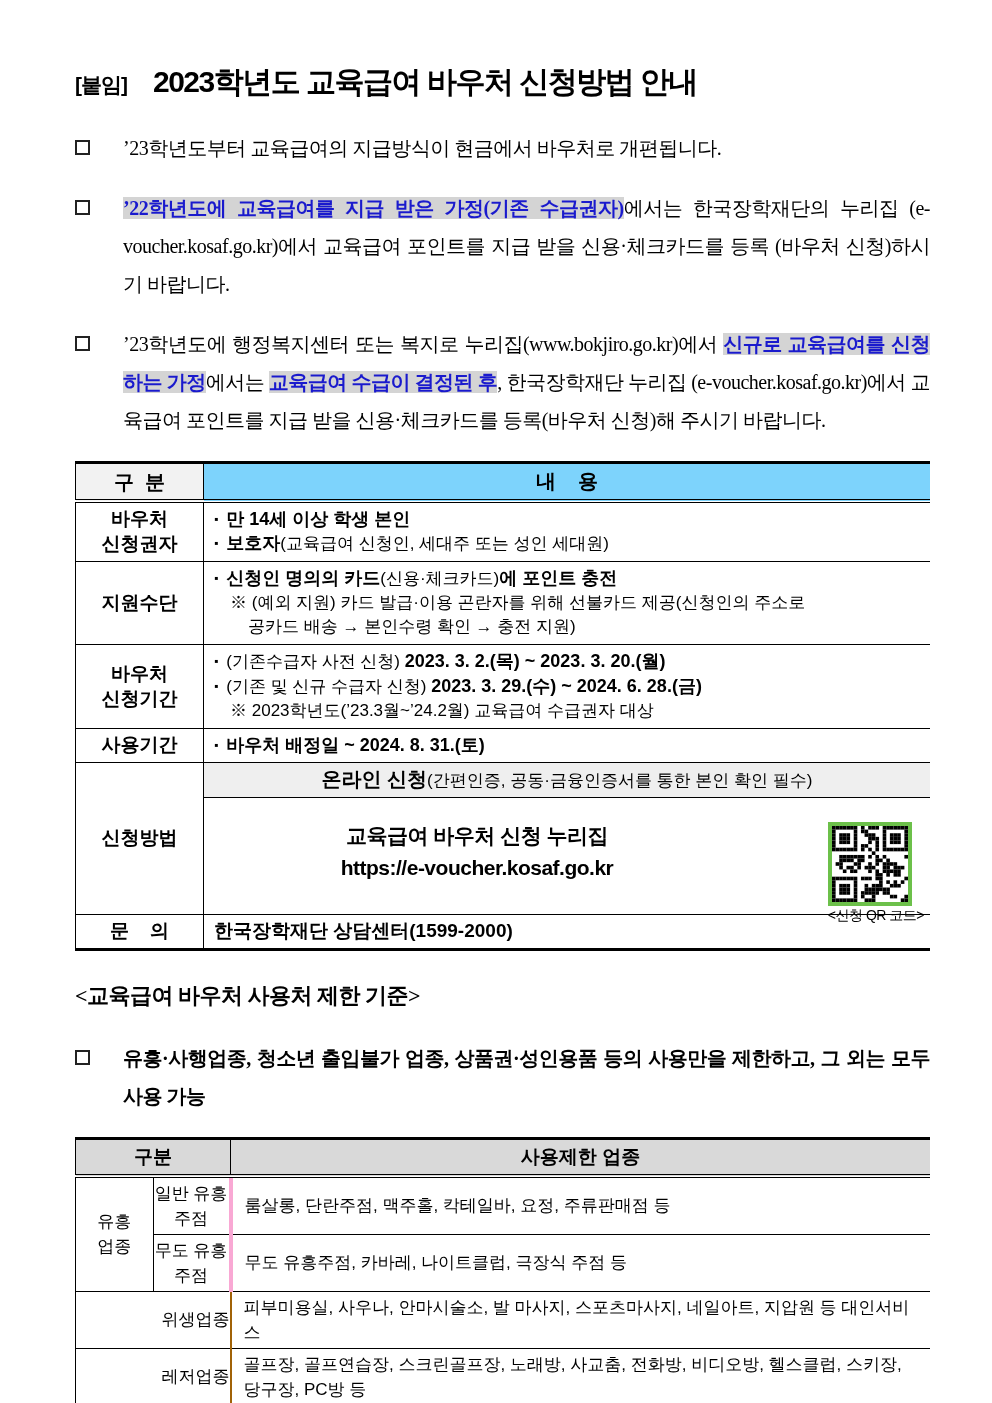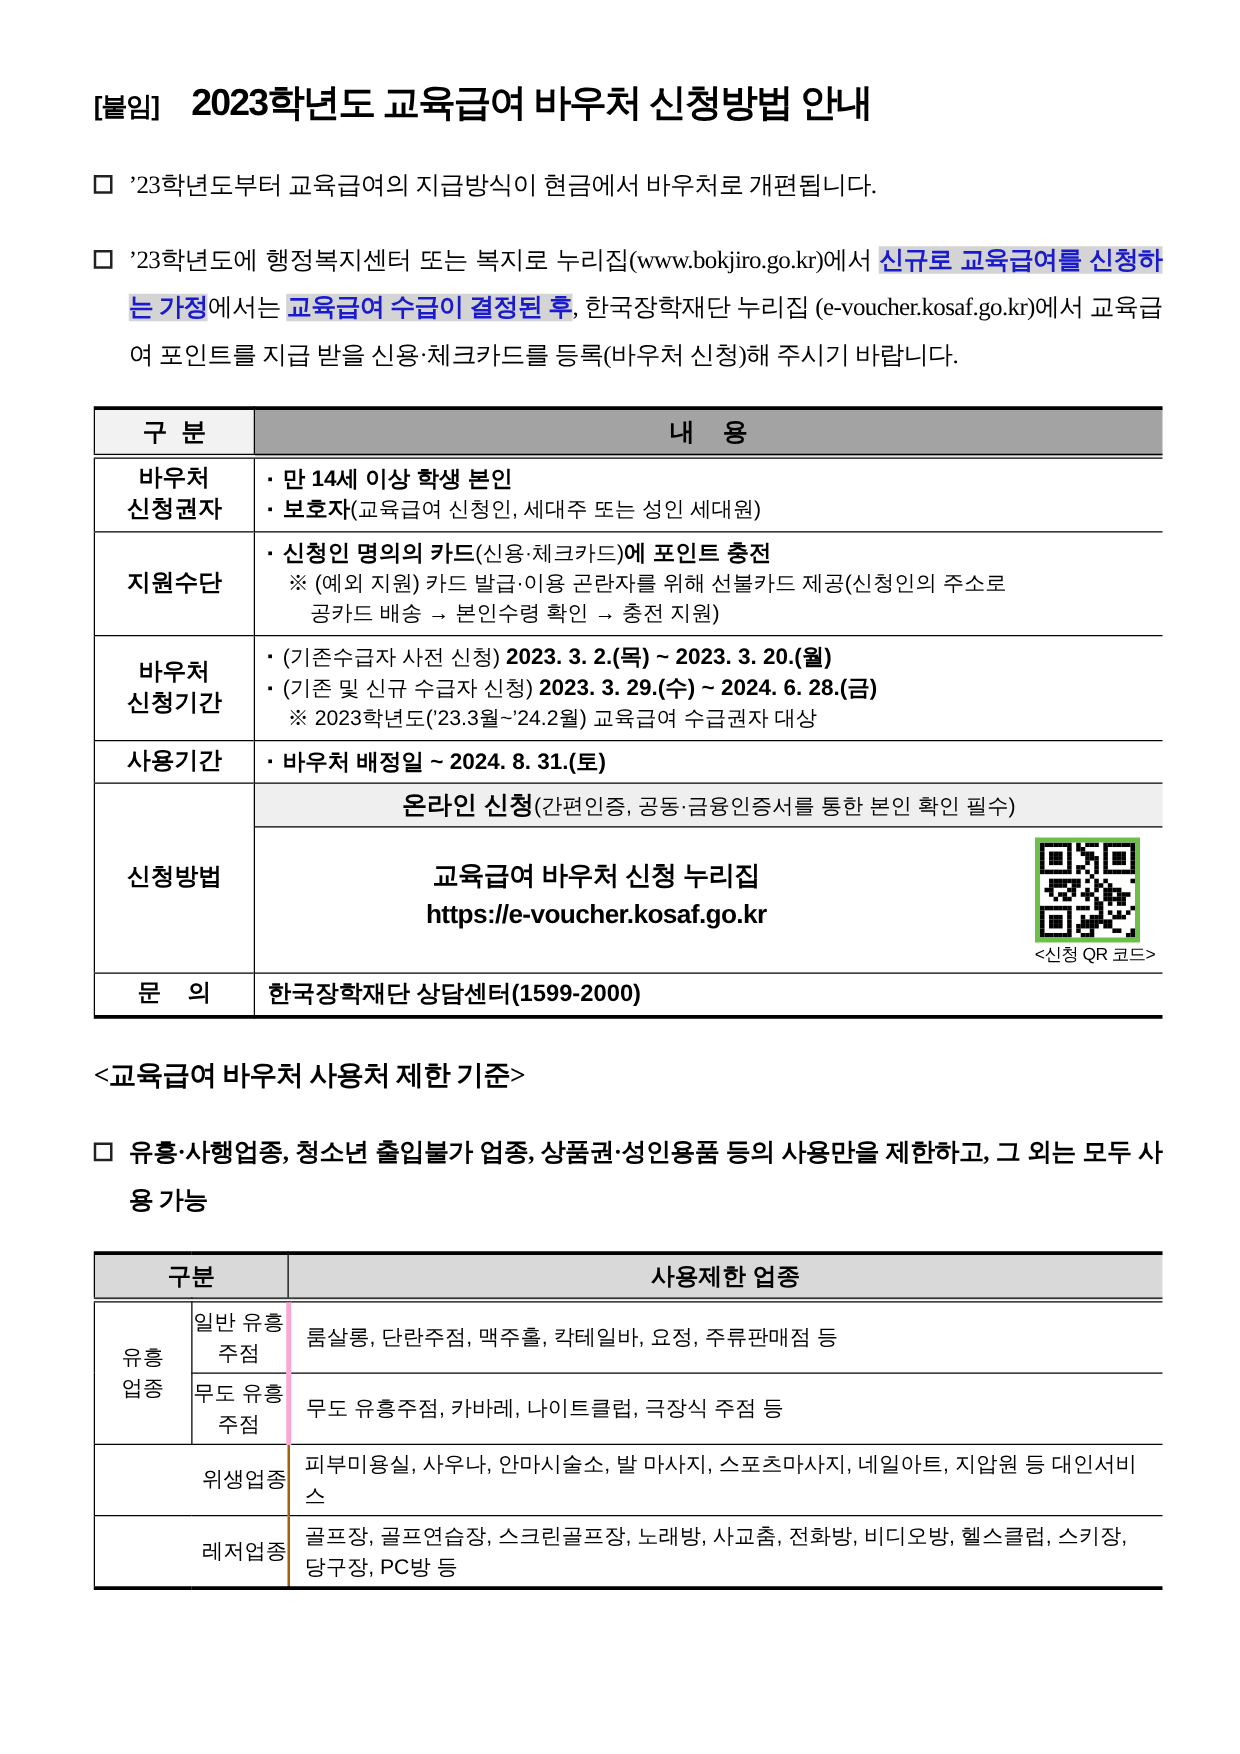--- a/index.html
+++ b/index.html
@@ -13,30 +13,30 @@
   .page { padding: 62px 62px 0 75px; }
 
   
   .doc-title { font-family: "Liberation Sans", sans-serif; font-weight: bold; margin-bottom: 26px; white-space: nowrap; }
   .doc-title .prefix { font-size: 21px; margin-right: 10px; letter-spacing: -1px; }
   .doc-title .main { font-size: 30px; letter-spacing: -1.5px; margin-left: 16px; }
 
   
   .para { display: flex; gap: 13px; margin-bottom: 22px; font-size: 20px; line-height: 38px; }
   .checkbox { width: 15px; height: 15px; border: 2px solid #222; margin-top: 11px; flex: none; background: #fff; }
-  .para .text { text-align: justify; letter-spacing: -0.5px; flex: 1; }
+  .para .text { text-align: justify; letter-spacing: -0.5px; flex: 1; margin-left: 20px; }
   .para.bold .text { font-weight: bold; }
   .hl { color: #1a1acd; background: #d4d4d4; font-weight: bold; }
 
   
   table { border-collapse: collapse; width: 855px; table-layout: fixed; }
   .t1 { border-top: 3px solid #000; border-bottom: 3px solid #000; border-left: 1px solid #000;
         font-family: "Liberation Sans", sans-serif; margin-bottom: 26px; margin-top: 10px; }
   .t1 tr { border-bottom: 1px solid #000; }
-  .t1 .hdr th { background: #a3a3a3; font-size: 20px; font-weight: bold; padding: 4px 0;
+  .t1 .hdr th { background: #7dd3fc; font-size: 20px; font-weight: bold; padding: 4px 0;
                 border-bottom: 4px double #000; }
   .pre { white-space: pre; }
   .preline { white-space: pre-line; }
   .label-cell { width: 128px; text-align: center; font-weight: bold; font-size: 19px;
                 border-right: 1px solid #000; vertical-align: middle; line-height: 1.3; padding: 4px 0; }
   .content-cell { padding: 4px 8px 5px 10px; font-size: 17px; line-height: 24px; vertical-align: middle; }
   .bullet-line { display: flex; gap: 8px; }
   .bullet { flex: none; font-size: 12px; line-height: 24px; }
   .b { font-weight: bold; }
   .big { font-size: 18px; }
@@ -46,21 +46,21 @@
   
   .method-cell { padding: 0; vertical-align: top; }
   .online-hdr { background: #efefef; border-bottom: 1px solid #000; text-align: center;
                 padding: 3px 10px 4px; font-size: 17px; }
   .online-hdr .b { font-size: 20px; }
   .method-body { position: relative; height: 116px; }
   .site-block { position: absolute; left: 0; right: 180px; top: 50%; transform: translateY(-58%);
                 text-align: center; font-weight: bold; }
   .site-name { font-size: 21px; margin-bottom: 6px; letter-spacing: -0.5px; }
   .site-url { font-size: 21px; letter-spacing: -0.5px; }
-  .qr-wrap { position: absolute; right: 6px; top: 8px; text-align: center; padding-left: 28px; }
+  .qr-wrap { position: absolute; right: 6px; top: 24px; text-align: center; padding-left: 28px; }
   .qr-box { width: 84px; height: 84px; border: 4px solid #6cc04a; background: #fff; display: block; }
   .qr-label { font-size: 14px; margin-top: 1px; letter-spacing: -0.5px; }
   .contact-val { font-size: 19px; font-weight: bold; padding: 3px 10px; }
 
   
   .sec-title { text-align: left; font-size: 22px; font-weight: bold; margin: 30px 0 28px;
                letter-spacing: -0.5px; }
 
   
   .t2 { border-top: 3px solid #000; border-bottom: 3px solid #000; border-left: 1px solid #000;
@@ -80,20 +80,24 @@
 
   <div class="doc-title">
     <span class="prefix">[붙임]</span><span class="main">2023학년도 교육급여 바우처 신청방법 안내</span>
   </div>
 
   <div class="para">
     <span class="checkbox"></span>
     <span class="text">’23학년도부터 교육급여의 지급방식이 현금에서 바우처로 개편됩니다.</span>
   </div>
 
+  <div class="para">
+    <span class="checkbox"></span>
+    <span class="text"><span class="hl">’22학년도에 교육급여를 지급 받은 가정(기존 수급권자)</span><span>에서는 한국장학재단의 누리집 (e-voucher.kosaf.go.kr)에서 교육급여 포인트를 지급 받을 신용·체크카드를 등록 (바우처 신청)하시기 바랍니다.</span></span>
+  </div>
 
   <div class="para">
     <span class="checkbox"></span>
     <span class="text"><span>’23학년도에 행정복지센터 또는 복지로 누리집(www.bokjiro.go.kr)에서 </span><span class="hl">신규로 교육급여를 신청하는 가정</span><span>에서는 </span><span class="hl">교육급여 수급이 결정된 후</span><span>, 한국장학재단 누리집 (e-voucher.kosaf.go.kr)에서 교육급여 포인트를 지급 받을 신용·체크카드를 등록(바우처 신청)해 주시기 바랍니다.</span></span>
   </div>
 
   <table class="t1">
     <tbody>
         <tr class="hdr">
       <th class="label-cell" style="background:#f2f2f2;"><span class="pre">구  분</span></th>

